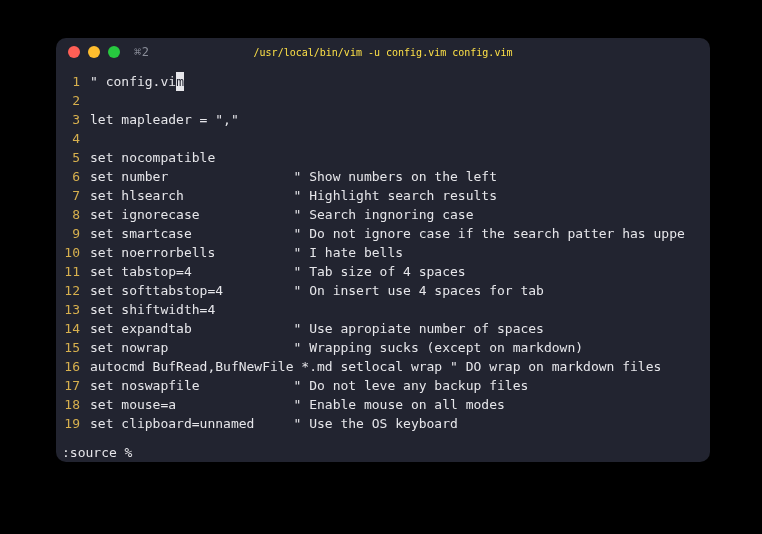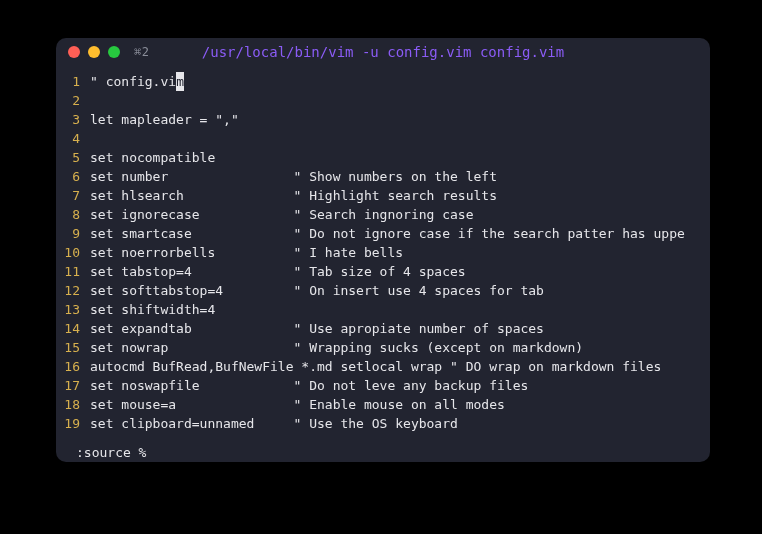--- a/index.html
+++ b/index.html
@@ -40,22 +40,22 @@
   .dot.green { background: #27c93f; }
   .shortcut {
     margin-left: 14px;
     color: #8a8d99;
     font-size: 12px;
     letter-spacing: 0.5px;
   }
   .title {
     position: absolute;
     left: 50%; transform: translateX(-50%);
-    color: #8b5cf6;
-    font-size: 14px;
+    color: #fde047;
+    font-size: 10px;
     white-space: nowrap;
   }
   .editor {
     flex: 1;
     display: flex;
     flex-direction: column;
     padding: 6px 0 0 0;
     color: #e6e6ea;
     line-height: 19px;
     font-size: 13px;
@@ -81,21 +81,21 @@
   }
   .cursor {
     display: inline-block;
     background: #e6e6ea;
     color: #222430;
     width: 8px;
     text-align: center;
   }
   .cmdline {
     height: 20px;
-    padding-left: 20px;
+    padding-left: 6px;
     color: #e6e6ea;
     display: flex;
     align-items: center;
   }
 </style>
 </head>
 <body>
 
 <div class="window">
 

